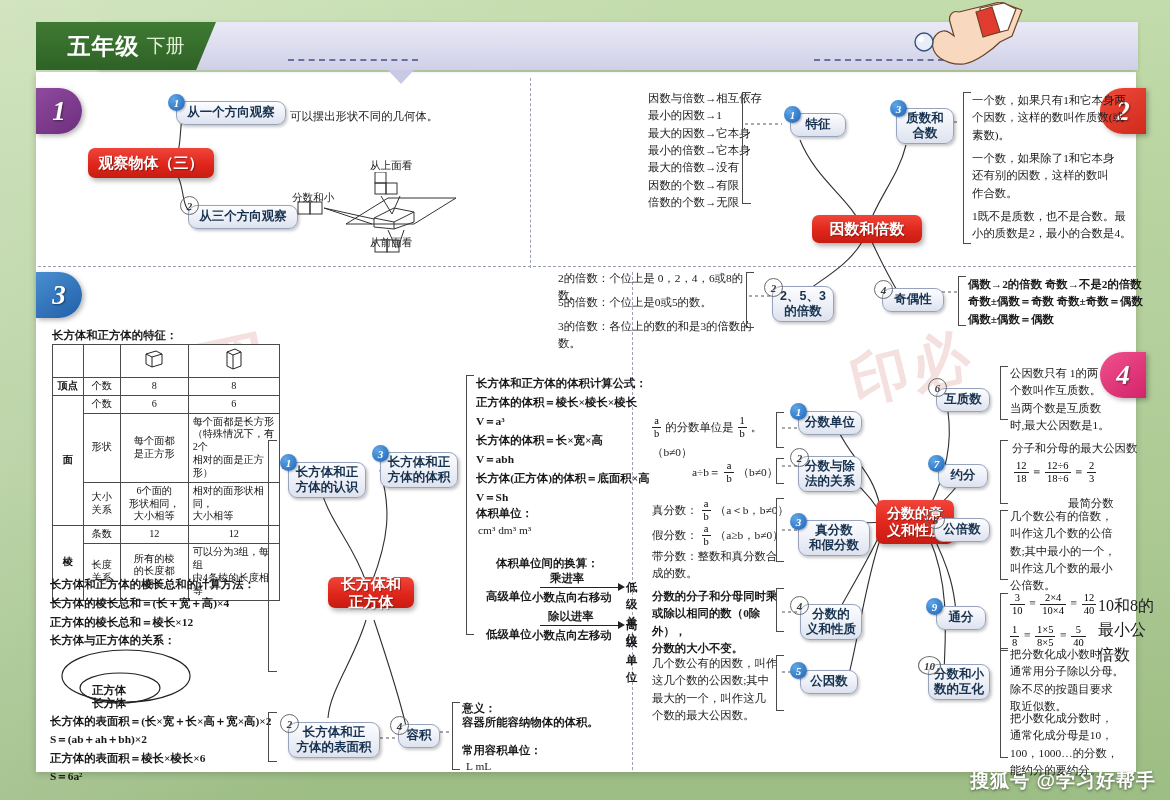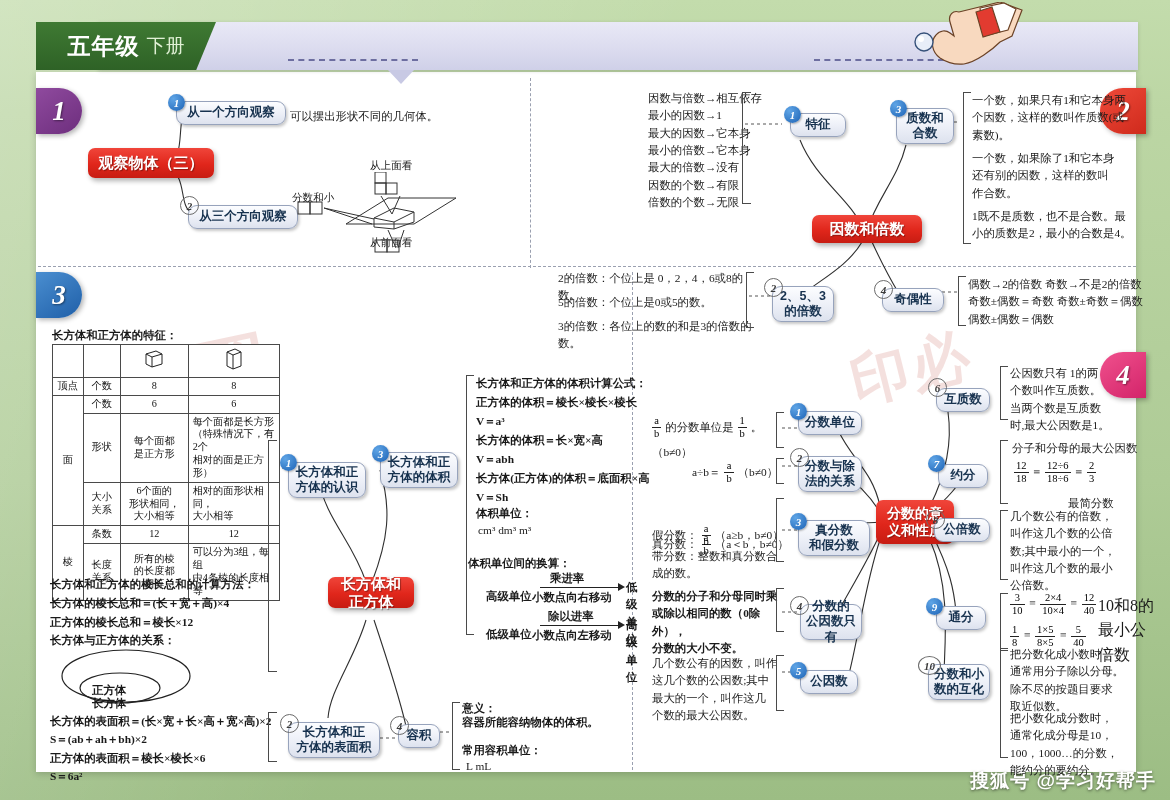--- a/index.html
+++ b/index.html
@@ -125,21 +125,21 @@
   
   .brk{position:absolute;border:1.2px solid #4a4a4a;border-right:none;}
 
   
   table.feat{
     position:absolute;border-collapse:collapse;
     font-family:"Liberation Serif","DejaVu Serif",serif;
     font-size:10.2px;color:#111;background:#fff;
   }
   table.feat td{border:1px solid #4a4a4a;text-align:center;padding:2px 3px;line-height:1.26;}
-  table.feat td.lbl{width:26px;font-weight:normal;}
+  table.feat td.lbl{width:26px;font-weight:bold;}
   table.feat td.wide{text-align:left;padding-left:4px;}
 
   
   .wm{position:absolute;color:rgba(190,70,60,.17);font-weight:bold;
       font-family:"Liberation Serif",serif;pointer-events:none;}
   #wm1{left:118px;top:330px;font-size:74px;transform:rotate(-12deg);letter-spacing:4px;}
   #wm2{left:850px;top:330px;font-size:58px;transform:rotate(-14deg);letter-spacing:4px;}
 
   #watermark-logo{
     position:absolute;right:14px;bottom:6px;
@@ -319,21 +319,21 @@
 <div class="txt" style="left:558px;top:294px;width:200px;">5的倍数：个位上是0或5的数。</div>
 <div class="txt" style="left:558px;top:318px;width:210px;">3的倍数：各位上的数的和是3的倍数的数。</div>
 <div class="brk" style="left:746px;top:272px;width:7px;height:54px;"></div>
 <div class="num hollow" style="left:764px;top:278px;">2</div>
 <div class="node" style="left:772px;top:286px;width:62px;height:36px;white-space:pre-line;">2、5、3
 的倍数</div>
 
 <div class="num hollow" style="left:874px;top:280px;">4</div>
 <div class="node" style="left:882px;top:288px;width:62px;height:24px;">奇偶性</div>
 <div class="brk" style="left:958px;top:276px;width:7px;height:48px;"></div>
-<div class="txt" style="left:968px;top:276px;width:180px;">偶数→2的倍数    奇数→不是2的倍数
+<div class="txt" style="left:968px;top:276px;width:180px;font-weight:bold;">偶数→2的倍数    奇数→不是2的倍数
 奇数±偶数＝奇数    奇数±奇数＝偶数
 偶数±偶数＝偶数</div>
 
 <div class="txt b" style="left:52px;top:327px;">长方体和正方体的特征：</div>
 
 <table class="feat" style="left:52px;top:344px;width:228px;">
   <tbody>
     <tr>
       <td class="lbl"></td>
         <td style="width:34px;"></td>
@@ -444,21 +444,21 @@
 <div class="brk" style="left:466px;top:375px;width:7px;height:258px;"></div>
 <div class="txt b" style="left:476px;top:374px;width:180px;line-height:1.66;">长方体和正方体的体积计算公式：
 正方体的体积＝棱长×棱长×棱长
 V＝a³
 长方体的体积＝长×宽×高
 V＝abh
 长方体(正方体)的体积＝底面积×高
 V＝Sh</div>
 <div class="txt b" style="left:476px;top:505px;">体积单位：</div>
 <div class="txt" style="left:478px;top:522px;">cm³    dm³      m³</div>
-<div class="txt b" style="left:468px;top:555px;">体积单位间的换算：</div>
+<div class="txt b" style="left:496px;top:555px;">体积单位间的换算：</div>
 
 <div style="position:absolute;left:486px;top:572px;width:160px;">
   <div class="txt b" style="position:relative;left:0;top:14px;display:inline-block;">高级单位</div>
   <div class="txt b" style="left:64px;top:-2px;">乘进率</div>
   <div style="position:absolute;left:54px;top:15px;width:78px;border-top:1.2px solid #222;"></div>
   <div style="position:absolute;left:132px;top:11px;width:0;height:0;border-top:4px solid transparent;border-bottom:4px solid transparent;border-left:7px solid #222;"></div>
   <div class="txt b" style="left:46px;top:17px;">小数点向右移动</div>
   <div class="txt b" style="left:140px;top:7px;">低级单位</div>
 </div>
 
@@ -494,21 +494,21 @@
 <div style="position:absolute;left:692px;top:460px;">
   <span class="txt" style="position:relative;">a÷b＝</span>
   <span class="frac"><span class="n">a</span><span class="d">b</span></span>
   <span class="txt" style="position:relative;">（b≠0）</span>
 </div>
 <div class="brk" style="left:776px;top:458px;width:7px;height:24px;"></div>
 <div class="num hollow" style="left:790px;top:448px;">2</div>
 <div class="node" style="left:798px;top:456px;width:64px;height:36px;white-space:pre-line;">分数与除
 法的关系</div>
 
-<div style="position:absolute;left:652px;top:498px;margin-top:34px;">
+<div style="position:absolute;left:652px;top:498px;">
   <span class="txt" style="position:relative;">真分数：</span>
   <span class="frac"><span class="n">a</span><span class="d">b</span></span>
   <span class="txt" style="position:relative;">（a＜b，b≠0）</span>
 </div>
 <div style="position:absolute;left:652px;top:523px;">
   <span class="txt" style="position:relative;">假分数：</span>
   <span class="frac"><span class="n">a</span><span class="d">b</span></span>
   <span class="txt" style="position:relative;">（a≥b，b≠0）</span>
 </div>
 <div class="txt" style="left:652px;top:548px;width:130px;">带分数：整数和真分数合
@@ -517,21 +517,21 @@
 <div class="num filled" style="left:790px;top:513px;">3</div>
 <div class="node" style="left:798px;top:520px;width:72px;height:36px;white-space:pre-line;">真分数
 和假分数</div>
 
 <div class="txt" style="left:652px;top:588px;width:132px;font-weight:bold;">分数的分子和分母同时乘
 或除以相同的数（0除外），
 分数的大小不变。</div>
 <div class="brk" style="left:776px;top:588px;width:7px;height:42px;"></div>
 <div class="num hollow" style="left:790px;top:596px;">4</div>
 <div class="node" style="left:800px;top:604px;width:62px;height:36px;white-space:pre-line;">分数的
-公因数只有</div>
+义和性质</div>
 
 <div class="txt" style="left:652px;top:655px;width:128px;">几个数公有的因数，叫作
 这几个数的公因数;其中
 最大的一个，叫作这几
 个数的最大公因数。</div>
 <div class="brk" style="left:776px;top:655px;width:7px;height:54px;"></div>
 <div class="num filled" style="left:790px;top:662px;">5</div>
 <div class="node" style="left:800px;top:670px;width:58px;height:24px;">公因数</div>
 
 <div class="num hollow" style="left:928px;top:378px;">6</div>

